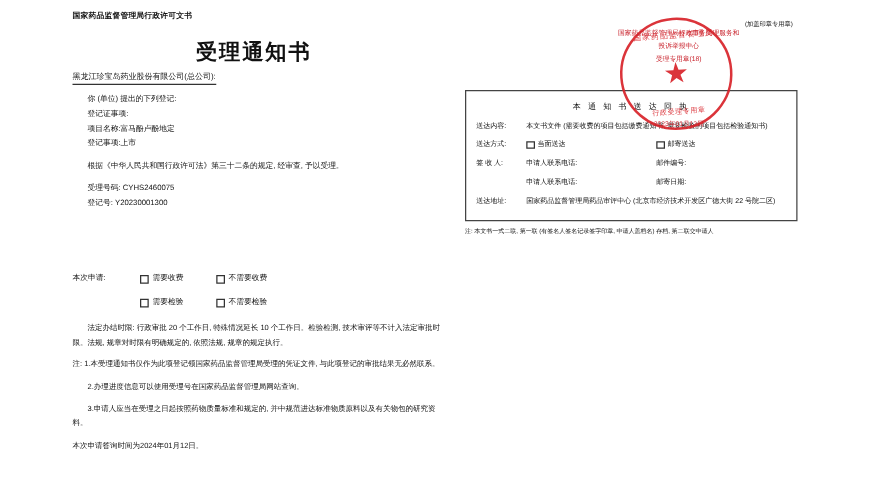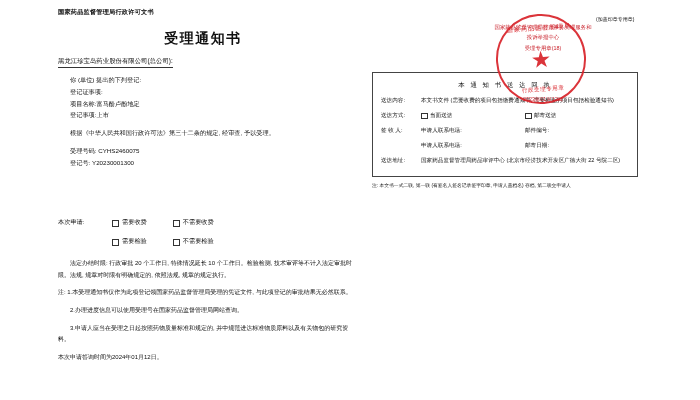--- a/index.html
+++ b/index.html
@@ -32,21 +32,21 @@
     font-weight: bold;
     color: #111;
     white-space: nowrap;
   }
   .doc-title {
     position: absolute;
     left: 58px;
     top: 30px;
     width: 290px;
     text-align: center;
-    font-size: 14px;
+    font-size: 17px;
     font-weight: bold;
     letter-spacing: 1.5px;
     color: #111;
   }
   .doc-recipient {
     position: absolute;
     left: 58px;
     top: 57px;
     font-size: 6.4px;
     color: #111;

